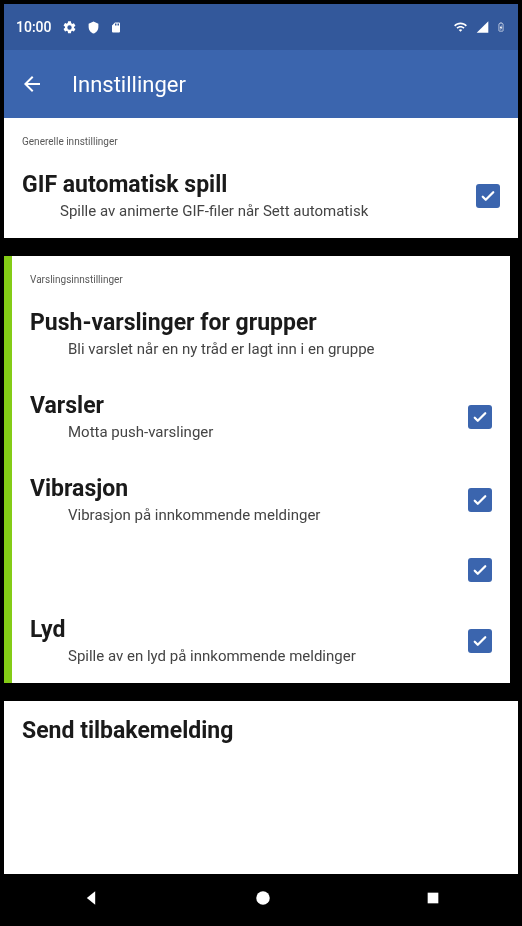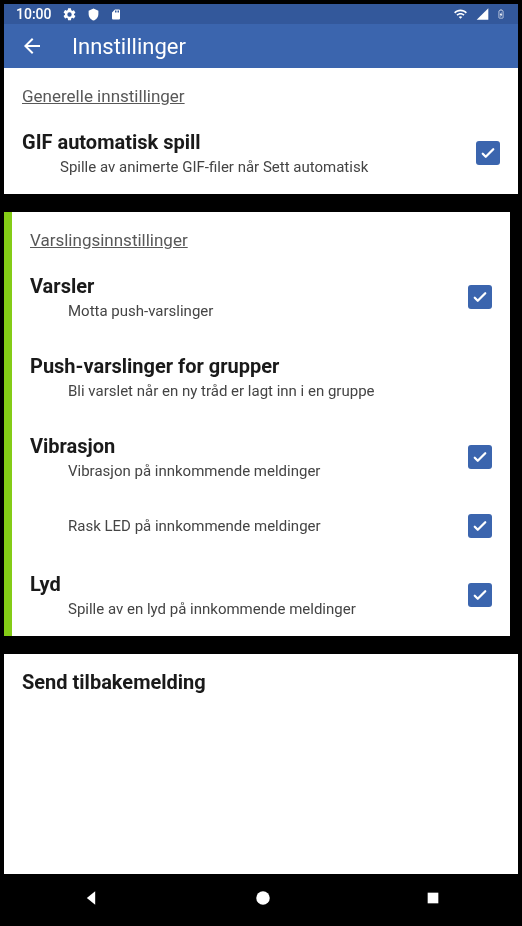--- a/index.html
+++ b/index.html
@@ -11,21 +11,21 @@
     body {
       width: 522px;
       height: 926px;
       background: #fff;
       border: 4px solid #000;
       display: flex;
       flex-direction: column;
       overflow: hidden;
     }
     .status-bar {
-      height: 20px;
+      height: 46px;
       background: #33589b;
       color: #fff;
       display: flex;
       align-items: center;
       padding: 0 12px;
       font-size: 14px;
       font-weight: 500;
     }
     .status-left {
       display: flex;
@@ -36,21 +36,21 @@
       margin-left: auto;
       display: flex;
       align-items: center;
       gap: 6px;
     }
     .status-icon {
       display: inline-flex;
       align-items: center;
     }
     .app-bar {
-      height: 44px;
+      height: 68px;
       background: #3b65ae;
       color: #fff;
       display: flex;
       align-items: center;
       padding: 0 16px;
       gap: 28px;
     }
     .back-btn {
       cursor: pointer;
       display: flex;
@@ -62,34 +62,33 @@
     }
     .content {
       flex: 1;
       background: #fff;
       overflow: hidden;
       position: relative;
     }
     .section-header {
       padding: 18px 18px 8px 18px;
       color: #585858;
-      font-size: 17px;
-      text-decoration: underline;
+      font-size: 10px;
     }
     .setting-row {
       display: flex;
       align-items: center;
       padding: 16px 18px 18px 18px;
     }
     .setting-text {
       flex: 1;
       min-width: 0;
     }
     .setting-title {
-      font-size: 20px;
+      font-size: 23px;
       font-weight: 700;
       color: #1a1a1a;
       margin-bottom: 4px;
     }
     .setting-subtitle {
       font-size: 15px;
       color: #444;
       margin-left: 38px;
     }
     .checkbox {
@@ -195,52 +194,51 @@
   </div>
 
   <div class="section-gap"></div>
 
   <div class="highlight-section">
 
     <div class="section-header">Varslingsinnstillinger</div>
 
     <div class="setting-row">
       <div class="setting-text">
+        <div class="setting-title">Push-varslinger for grupper</div>
+        <div class="setting-subtitle">Bli varslet når en ny tråd er lagt inn i en gruppe</div>
+      </div>
+    </div>
+
+    <div class="setting-row">
+      <div class="setting-text">
         <div class="setting-title">Varsler</div>
         <div class="setting-subtitle">Motta push-varslinger</div>
       </div>
       <div class="checkbox">
         <svg width="18" height="18" viewBox="0 0 24 24" fill="none">
             <path d="M5 13l4 4L19 7" stroke="#fff" stroke-width="3" stroke-linecap="round" stroke-linejoin="round"></path>
           </svg>
       </div>
     </div>
 
     <div class="setting-row">
       <div class="setting-text">
-        <div class="setting-title">Push-varslinger for grupper</div>
-        <div class="setting-subtitle">Bli varslet når en ny tråd er lagt inn i en gruppe</div>
-      </div>
-    </div>
-
-    <div class="setting-row">
-      <div class="setting-text">
         <div class="setting-title">Vibrasjon</div>
         <div class="setting-subtitle">Vibrasjon på innkommende meldinger</div>
       </div>
       <div class="checkbox">
         <svg width="18" height="18" viewBox="0 0 24 24" fill="none">
             <path d="M5 13l4 4L19 7" stroke="#fff" stroke-width="3" stroke-linecap="round" stroke-linejoin="round"></path>
           </svg>
       </div>
     </div>
 
     <div class="setting-row">
       <div class="setting-text">
-        <div class="setting-subtitle">Rask LED på innkommende meldinger</div>
       </div>
       <div class="checkbox">
         <svg width="18" height="18" viewBox="0 0 24 24" fill="none">
             <path d="M5 13l4 4L19 7" stroke="#fff" stroke-width="3" stroke-linecap="round" stroke-linejoin="round"></path>
           </svg>
       </div>
     </div>
 
     <div class="setting-row">
       <div class="setting-text">

